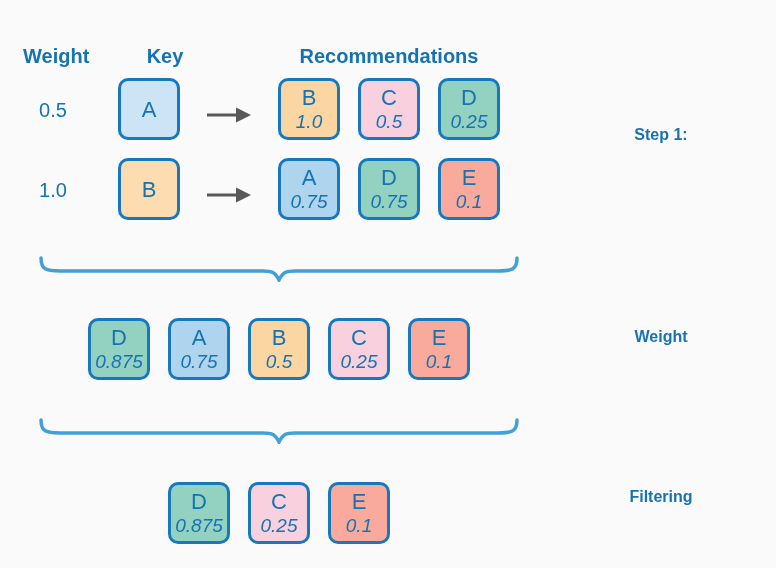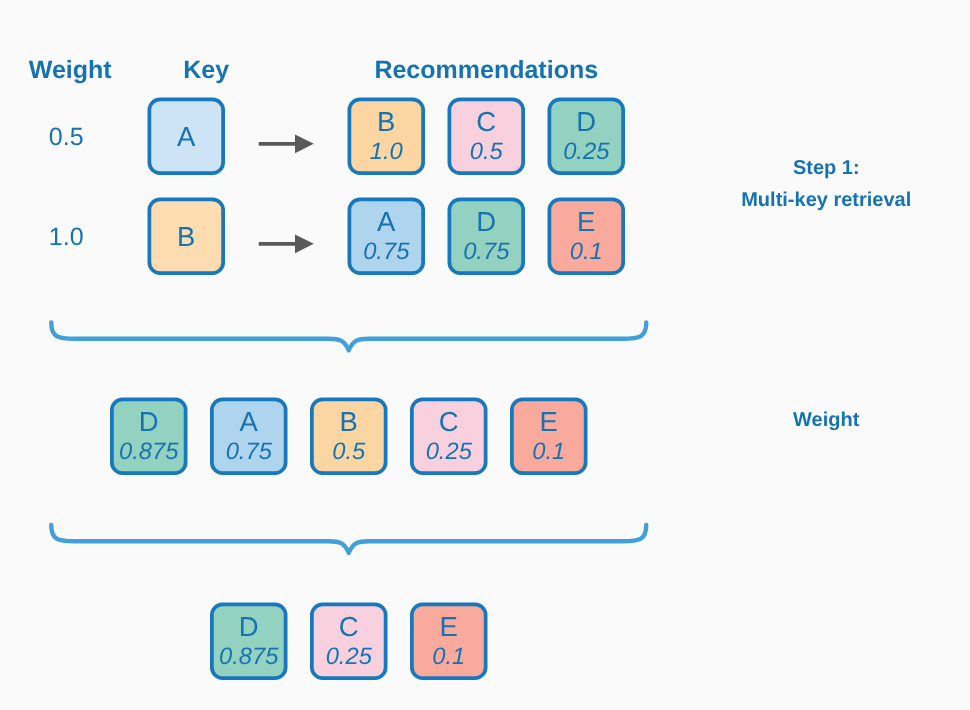--- a/index.html
+++ b/index.html
@@ -99,21 +99,20 @@
     <span class="lbl">D</span>
     <span class="score">0.75</span>
   </div>
   <div class="box" style="left: 438px; top: 158px; background: rgb(249, 170, 156);">
     <span class="lbl">E</span>
     <span class="score">0.1</span>
   </div>
 
   <div class="step-label" style="left:545px; top:122px;">
     <div>Step 1:</div>
-    <div>Multi-key retrieval</div>
   </div>
 
   <svg class="brace" style="left:38px; top:254px;" width="482" height="28" viewBox="0 0 482 28">
     <path d="M3,4 C3,15.5 8,17 22,17 L225,17 C234,17 237,18 241,26 C245,18 248,17 257,17 L460,17 C474,17 479,15.5 479,4" fill="none" stroke="currentColor" stroke-width="3.5" stroke-linecap="round"></path>
   </svg>
 
   <div class="box" style="left: 88px; top: 318px; background: rgb(147, 209, 193);">
     <span class="lbl">D</span>
     <span class="score">0.875</span>
   </div>
@@ -149,15 +148,16 @@
   <div class="box" style="left: 248px; top: 482px; background: rgb(248, 208, 222);">
     <span class="lbl">C</span>
     <span class="score">0.25</span>
   </div>
   <div class="box" style="left: 328px; top: 482px; background: rgb(249, 170, 156);">
     <span class="lbl">E</span>
     <span class="score">0.1</span>
   </div>
 
   <div class="step-label" style="left:545px; top:484px;">
+    <div>Filtering</div>
   </div>
 
 </div>
 
 </body></html>

